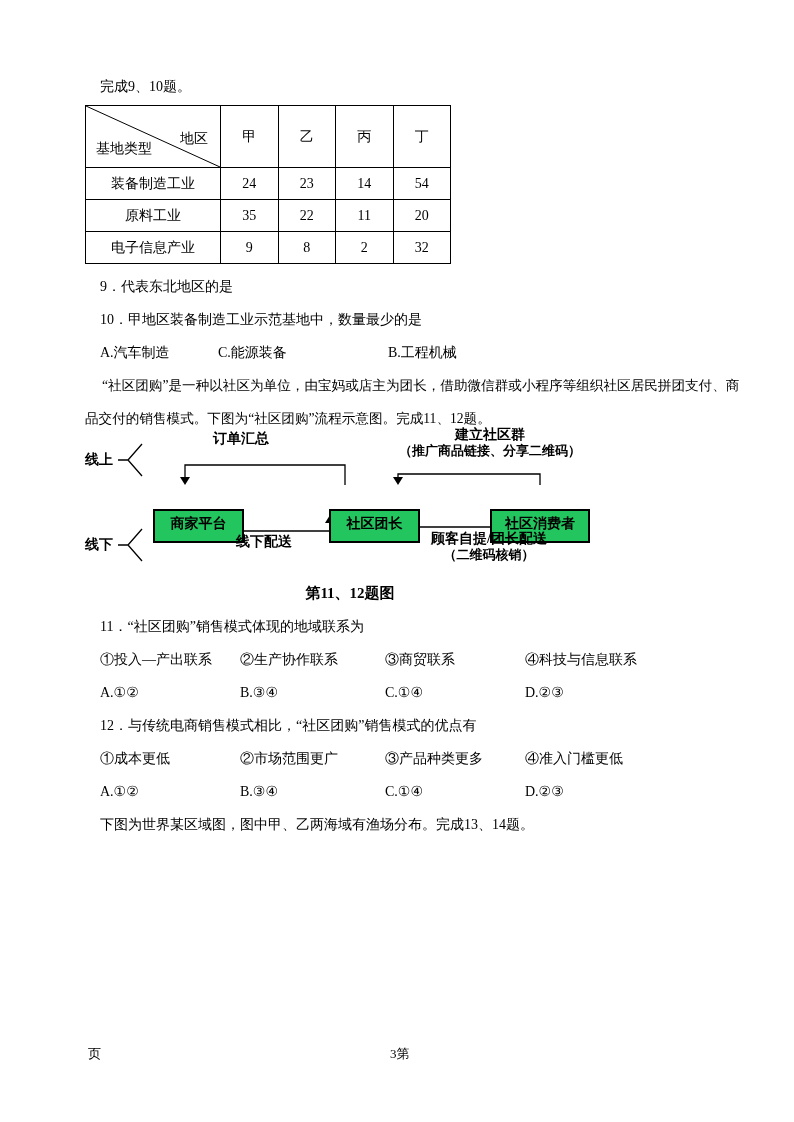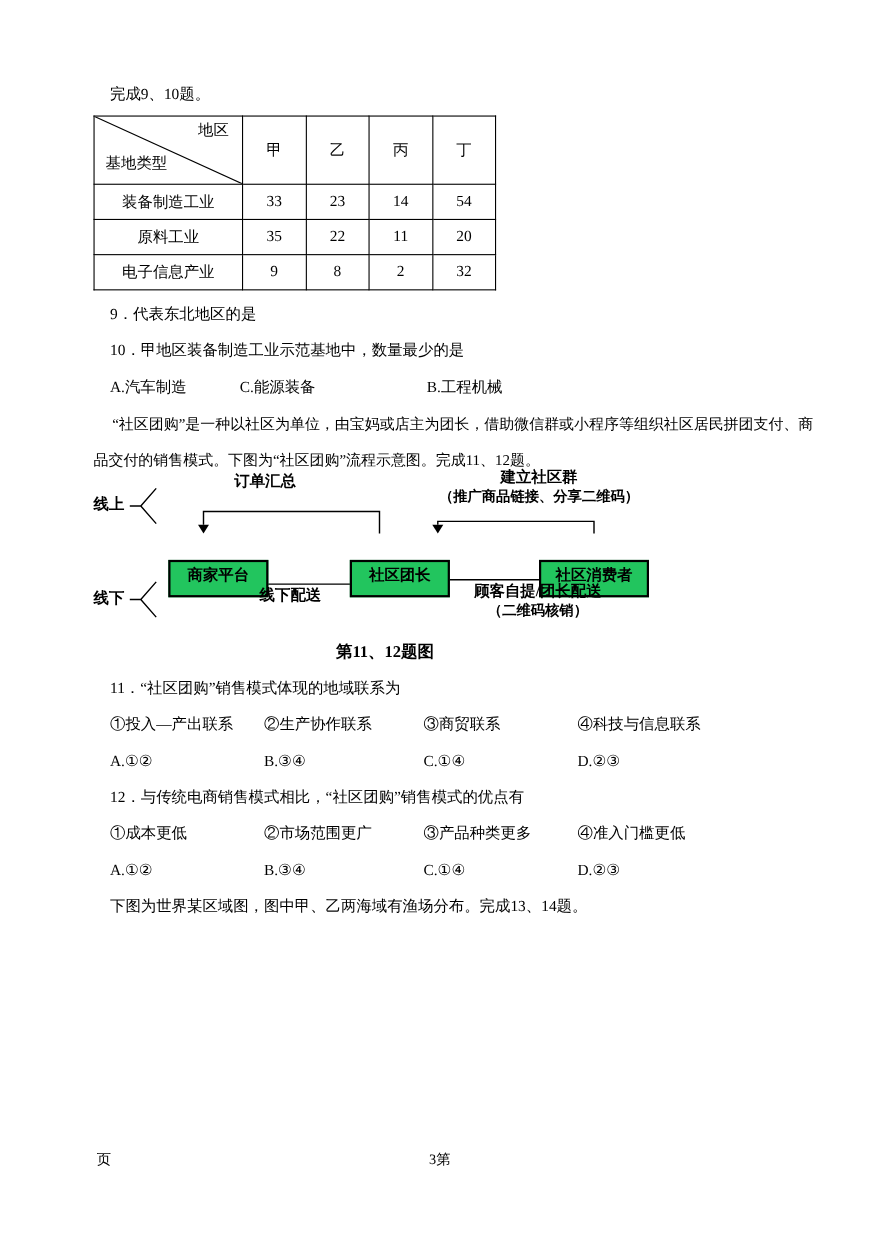--- a/index.html
+++ b/index.html
@@ -19,21 +19,21 @@
 
   
   table.dtable { border-collapse:collapse; margin:2px 0 6px 0; table-layout:fixed; width:365px; }
   table.dtable td { border:1px solid #000; text-align:center; font-size:14px; vertical-align:middle; }
   table.dtable col.c0 { width:135px; }
   table.dtable col.cn { width:57.5px; }
   tr.hdr td { height:62px; }
   tr.datarow td { height:32px; }
   td.corner-cell { position:relative; padding:0; }
   td.corner-cell svg { position:absolute; left:0; top:0; width:100%; height:100%; }
-  .corner-top { position:absolute; top:4px; right:12px; font-size:14px; }
+  .corner-top { position:absolute; top:24px; right:12px; font-size:14px; }
   .corner-bottom { position:absolute; bottom:9px; left:10px; font-size:14px; }
 
   
   .flow { position:relative; width:530px; height:150px; margin-top:-8px; }
   .flow-svg { position:absolute; left:0; top:0; }
   .fline { fill:none; stroke:#000; stroke-width:1.3px; }
   .fhead { fill:#000; stroke:none; }
   .dbox {
     position:absolute; top:58px; width:91px; height:34px;
     border:2px solid #000; background:#22c55e;
@@ -72,21 +72,21 @@
           <span class="corner-top">地区</span>
           <span class="corner-bottom">基地类型</span>
         </td>
         <td>甲</td>
         <td>乙</td>
         <td>丙</td>
         <td>丁</td>
       </tr>
       <tr class="datarow">
         <td>装备制造工业</td>
-        <td>33</td>
+        <td>24</td>
         <td>23</td>
         <td>14</td>
         <td>54</td>
       </tr>
       <tr class="datarow">
         <td>原料工业</td>
         <td>35</td>
         <td>22</td>
         <td>11</td>
         <td>20</td>
@@ -121,21 +121,21 @@
       <path class="fline" d="M455 58 V47 H313 V50"></path>
       <polygon class="fhead" points="308,50 318,50 313,58"></polygon>
       <path class="fline" d="M113 88 V104 H245 V96"></path>
       <polygon class="fhead" points="240,96 250,96 245,88"></polygon>
       <path class="fline" d="M282 88 V100 H455 V96"></path>
       <polygon class="fhead" points="450,96 460,96 455,88"></polygon>
     </svg>
     <div class="flabel" style="left:0;top:25px;">线上</div>
     <div class="flabel" style="left:0;top:110px;">线下</div>
     <div class="dbox" style="left:68px;">商家平台</div>
-    <div class="dbox" style="left:233px;text-align:center;">社区团长</div>
+    <div class="dbox" style="left:244px;text-align:center;">社区团长</div>
     <div class="dbox" style="left:405px;width:100px;">社区消费者</div>
     <div class="flabel ctr" style="left:106px;top:4px;width:100px;">订单汇总</div>
     <div class="flabel ctr" style="left:295px;top:0;width:220px;">
       <div>建立社区群</div>
       <div class="small">（推广商品链接、分享二维码）</div>
     </div>
     <div class="flabel ctr" style="left:129px;top:107px;width:100px;">线下配送</div>
     <div class="flabel ctr" style="left:314px;top:104px;width:180px;">
       <div>顾客自提/团长配送</div>
       <div class="small">（二维码核销）</div>

